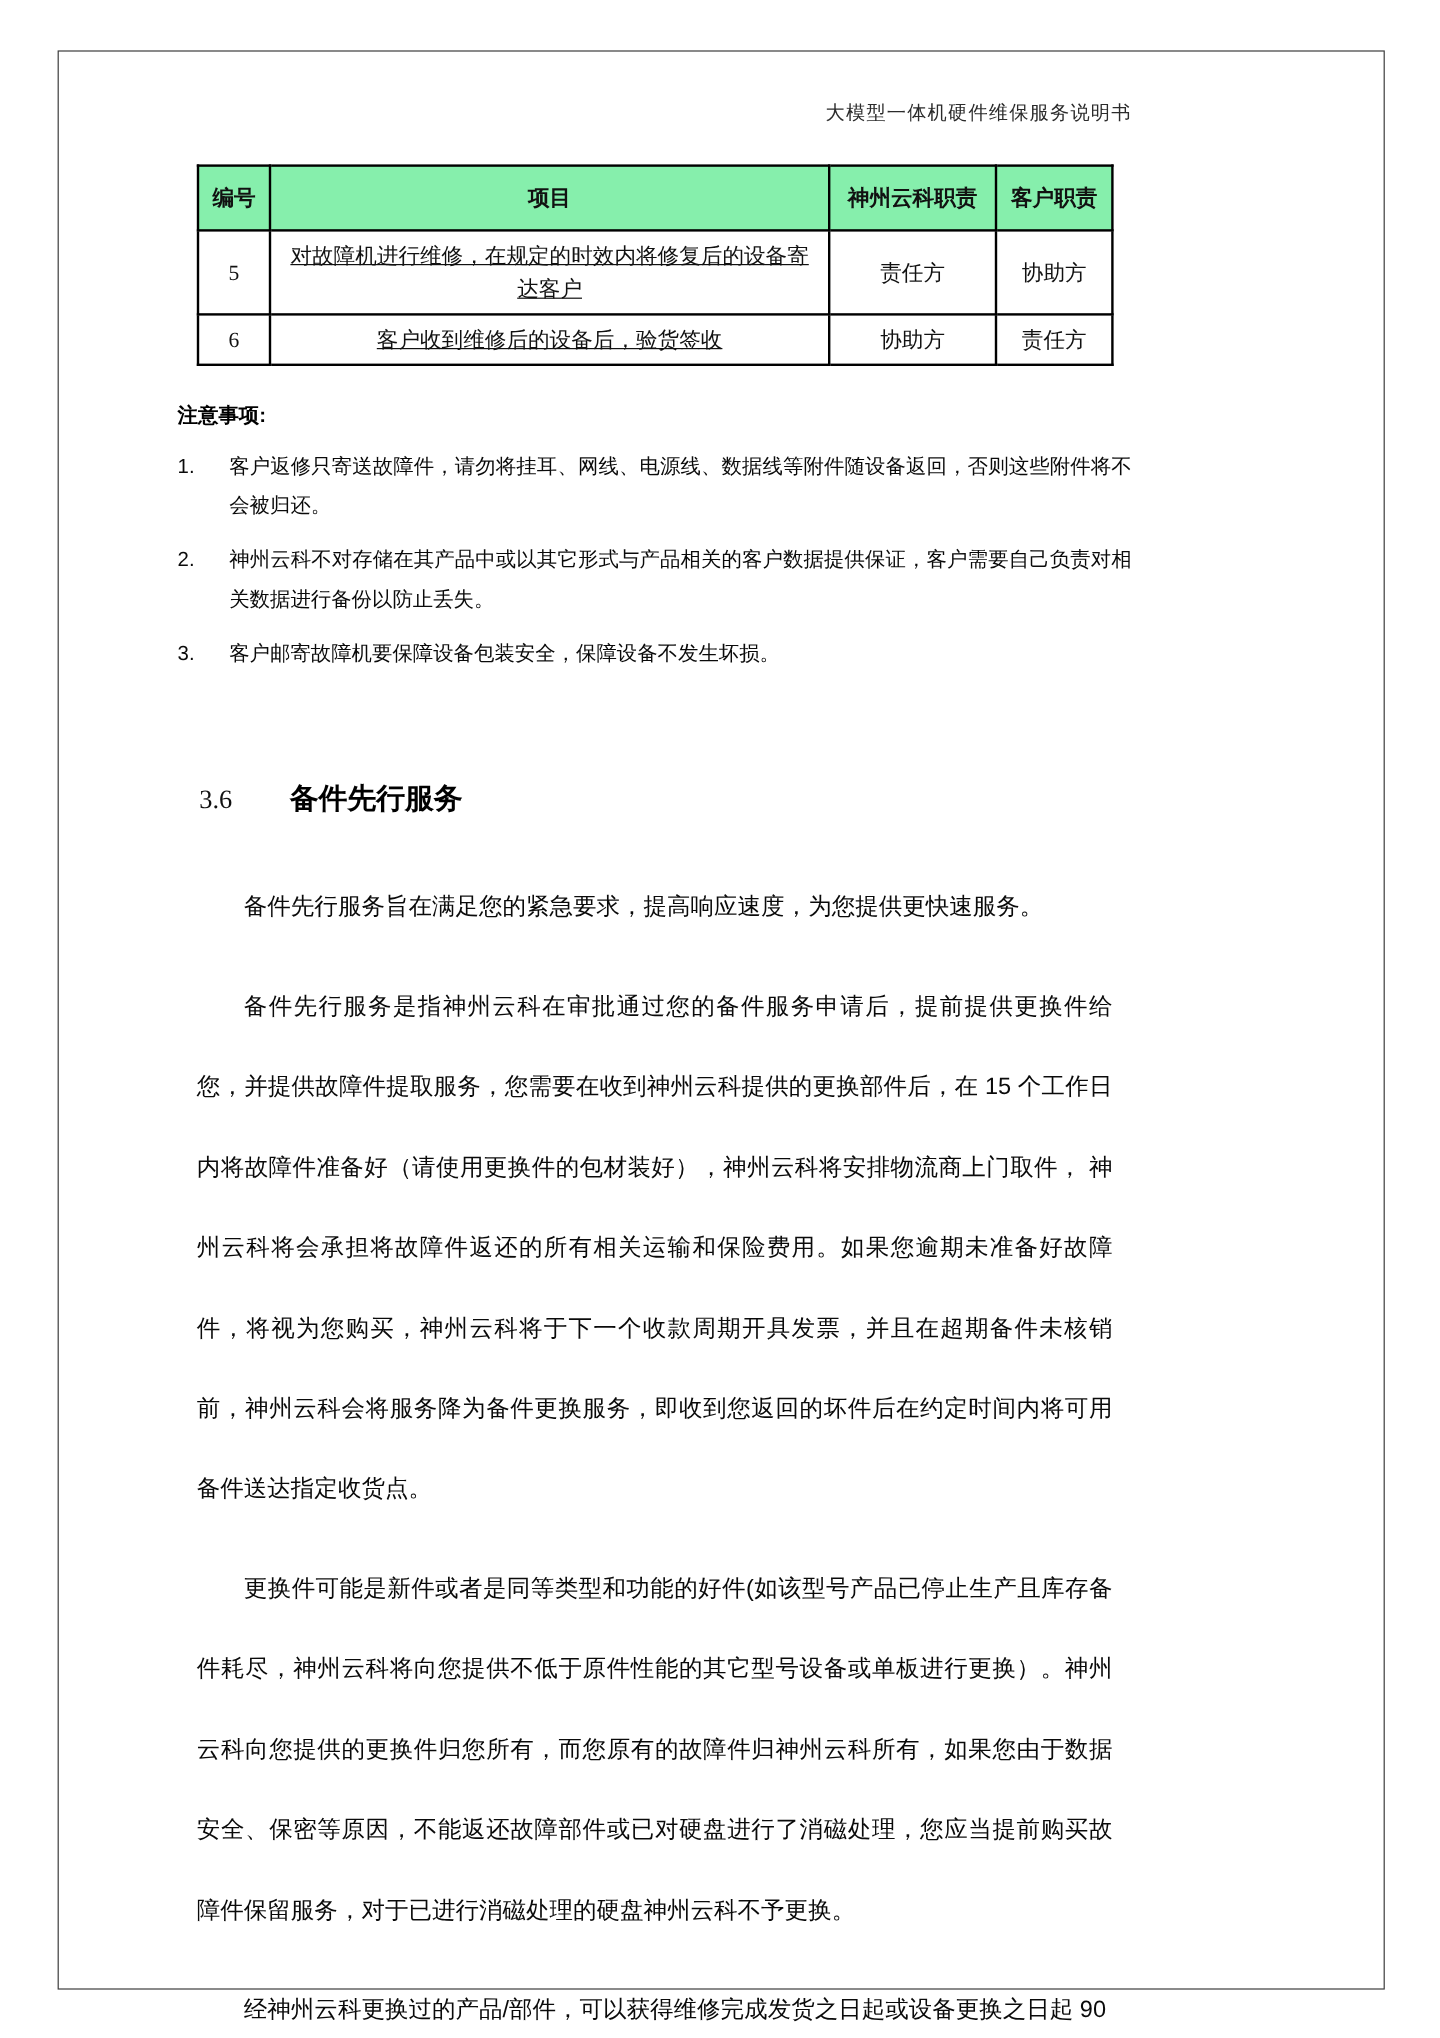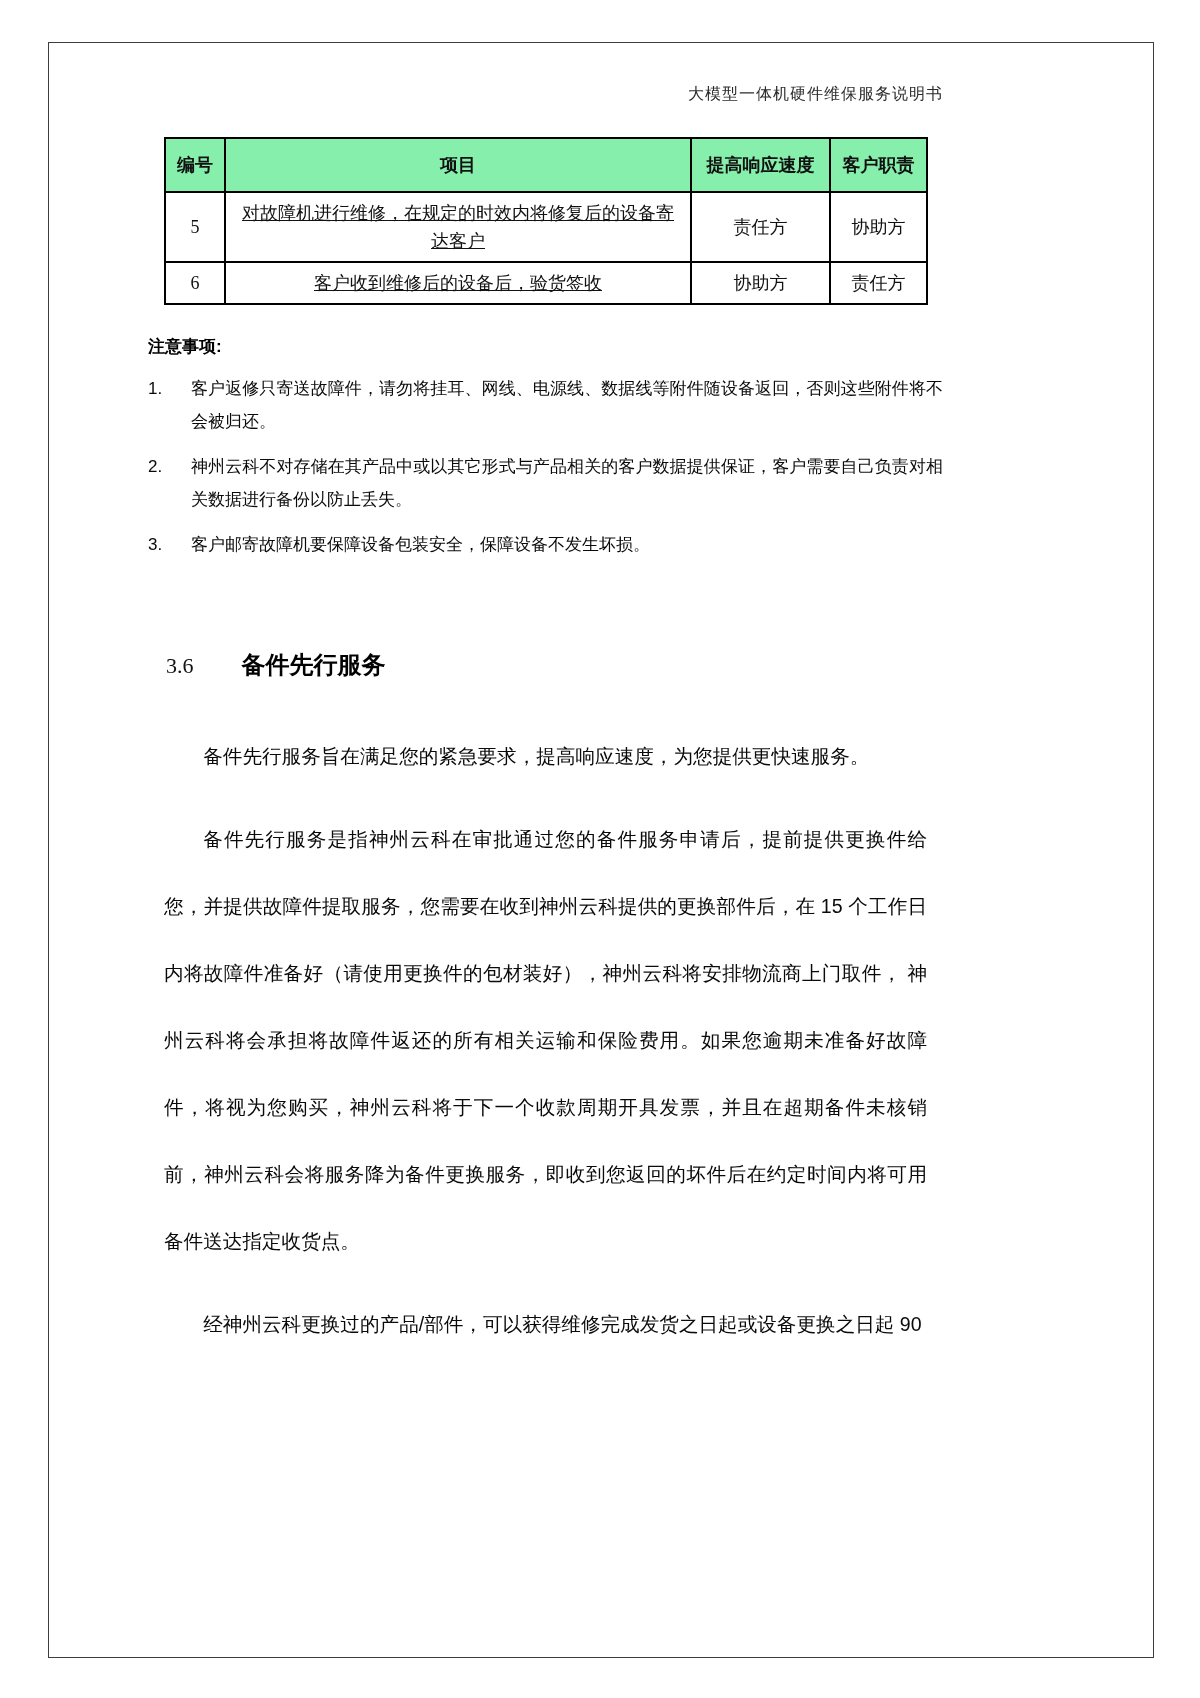--- a/index.html
+++ b/index.html
@@ -142,21 +142,21 @@
       <colgroup>
         <col class="col-id">
           <col class="col-item">
           <col class="col-vendor">
           <col class="col-customer">
       </colgroup>
       <thead>
         <tr>
           <th>编号</th>
           <th>项目</th>
-          <th>提高响应速度</th>
+          <th>神州云科职责</th>
           <th>客户职责</th>
         </tr>
       </thead>
       <tbody>
         <tr>
           <td class="cell-center">5</td>
           <td class="cell-item">对故障机进行维修，在规定的时效内将修复后的设备寄达客户</td>
           <td class="cell-center">责任方</td>
           <td class="cell-center">协助方</td>
         </tr>
@@ -187,18 +187,19 @@
     </div>
 
     <div class="section-heading">
       <span class="section-number">3.6</span>
       <span class="section-title">备件先行服务</span>
     </div>
 
     <div class="body-text">
       <p>备件先行服务旨在满足您的紧急要求，提高响应速度，为您提供更快速服务。</p>
       <p>备件先行服务是指神州云科在审批通过您的备件服务申请后，提前提供更换件给您，并提供故障件提取服务，您需要在收到神州云科提供的更换部件后，在 15 个工作日内将故障件准备好（请使用更换件的包材装好），神州云科将安排物流商上门取件， 神州云科将会承担将故障件返还的所有相关运输和保险费用。如果您逾期未准备好故障件，将视为您购买，神州云科将于下一个收款周期开具发票，并且在超期备件未核销前，神州云科会将服务降为备件更换服务，即收到您返回的坏件后在约定时间内将可用备件送达指定收货点。</p>
+      <p>更换件可能是新件或者是同等类型和功能的好件(如该型号产品已停止生产且库存备件耗尽，神州云科将向您提供不低于原件性能的其它型号设备或单板进行更换）。神州云科向您提供的更换件归您所有，而您原有的故障件归神州云科所有，如果您由于数据安全、保密等原因，不能返还故障部件或已对硬盘进行了消磁处理，您应当提前购买故障件保留服务，对于已进行消磁处理的硬盘神州云科不予更换。</p>
       <p>经神州云科更换过的产品/部件，可以获得维修完成发货之日起或设备更换之日起 90</p>
     </div>
 
   </div>
 
 </div>
 
 </body></html>

